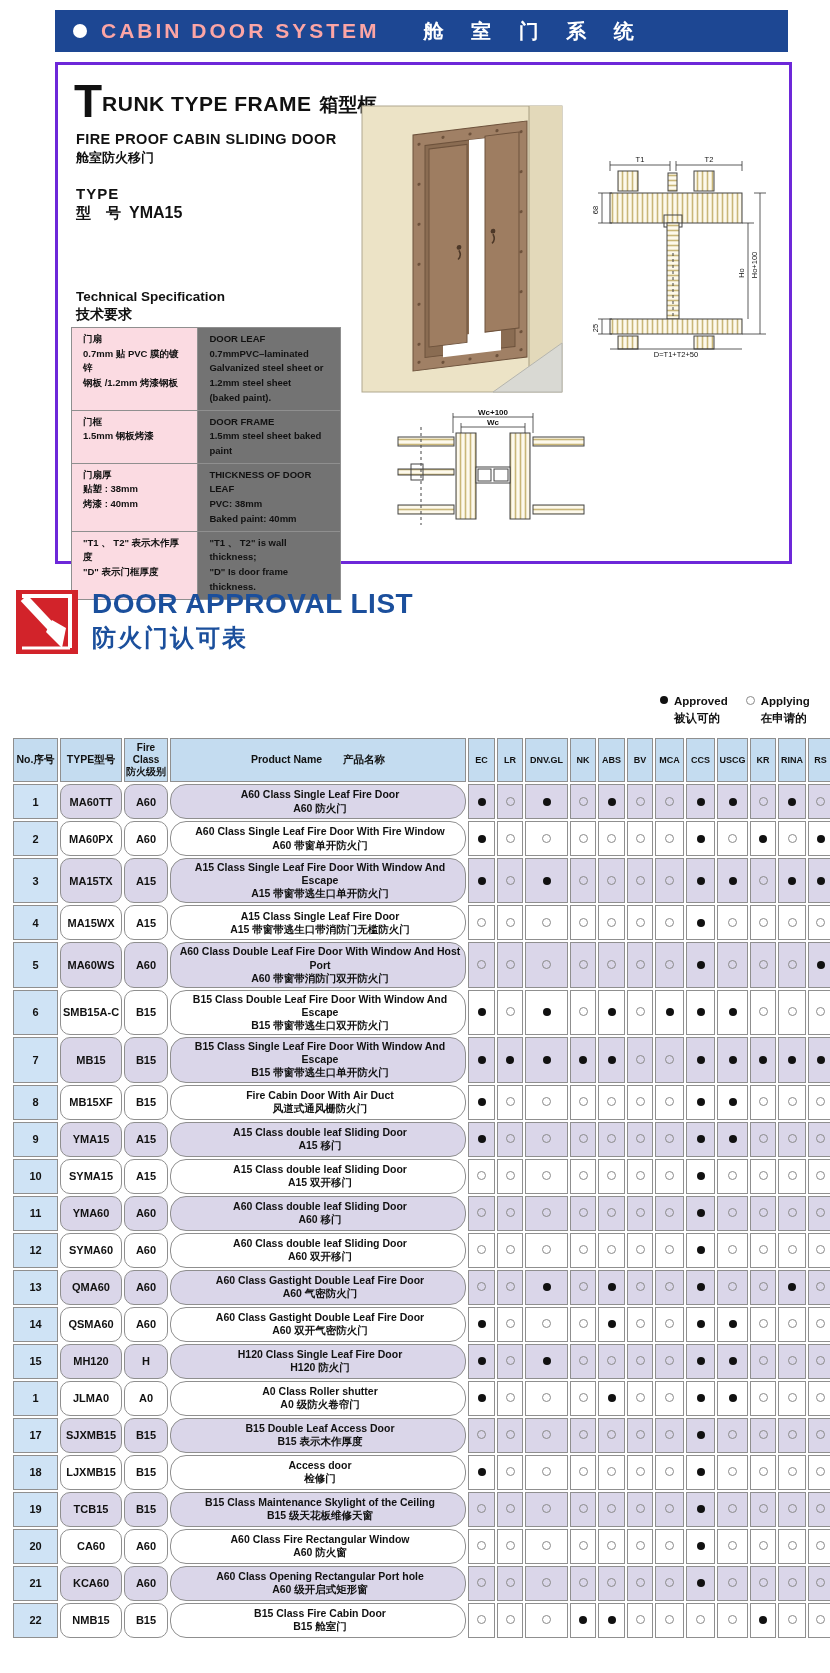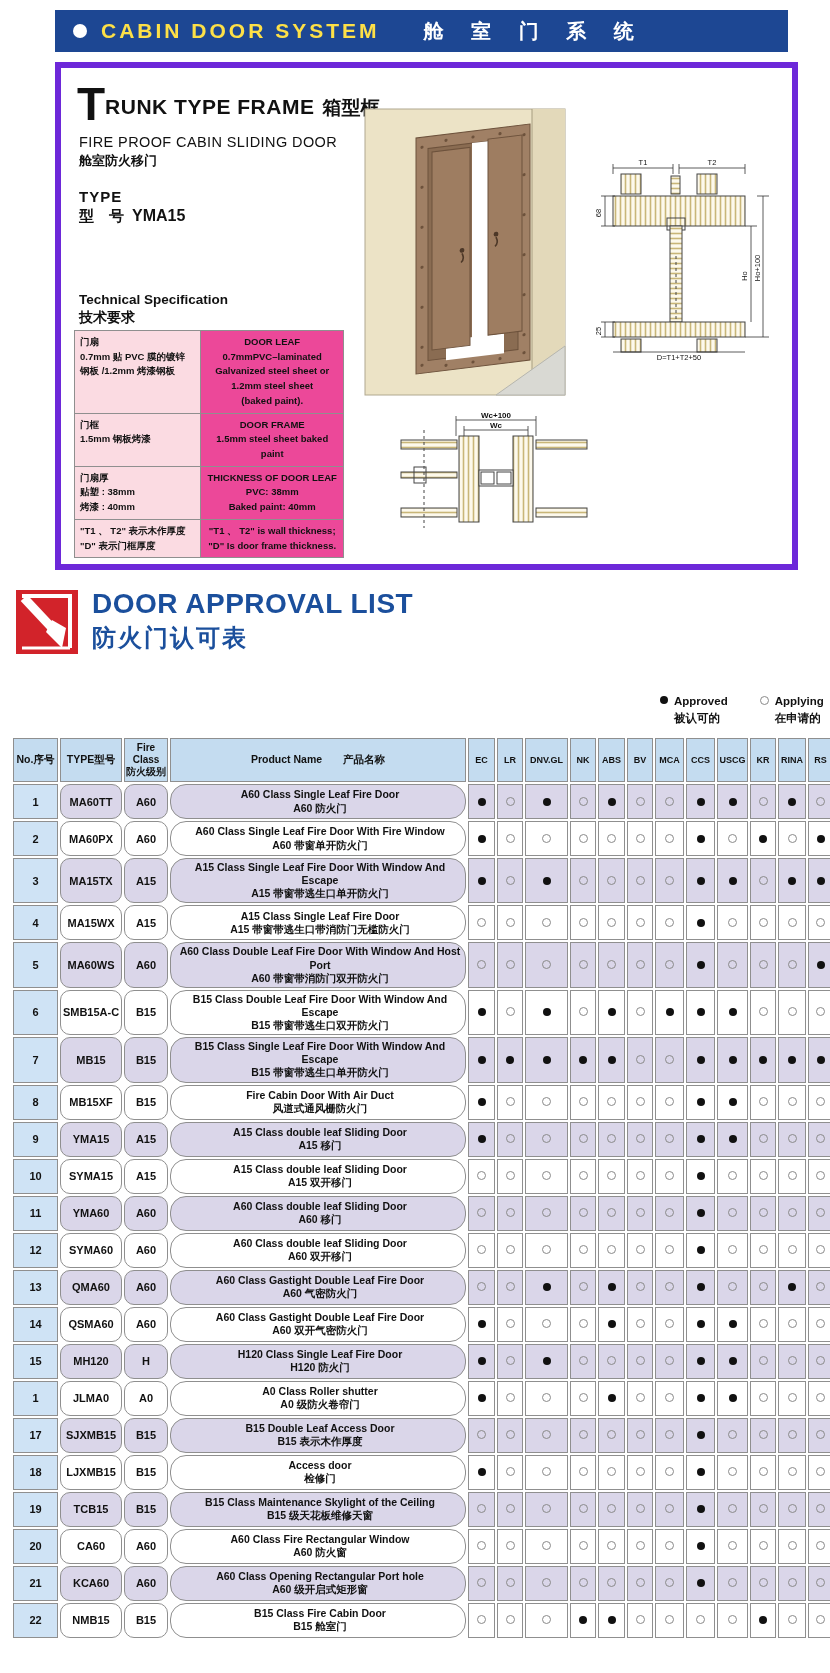--- a/index.html
+++ b/index.html
@@ -3,55 +3,55 @@
 <meta charset="utf-8">
 <style>
   html,body{margin:0;padding:0;background:#fff;}
   body{font-family:"Liberation Sans", sans-serif; color:#111;}
   #page{position:relative;width:830px;height:1673px;background:#fff;overflow:hidden;}
 
   
   .banner{position:absolute;left:55px;top:10px;width:733px;height:42px;background:#1d4793;
           display:flex;align-items:center;gap:14px;padding:0 18px;box-sizing:border-box;}
   .banner .bullet{width:14px;height:14px;border-radius:50%;background:#fff;flex:0 0 auto;}
-  .banner .t-en{color:#fde047;font-size:21px;font-weight:700;letter-spacing:3px;white-space:nowrap;}
+  .banner .t-en{color:#fca5a5;font-size:21px;font-weight:700;letter-spacing:3px;white-space:nowrap;}
   .banner .t-cn{color:#fff;font-size:20px;font-weight:700;letter-spacing:11px;white-space:nowrap;margin-left:30px;}
 
   
-  .trunkbox{position:absolute;left:55px;top:62px;width:731px;height:496px;border:6px solid #6d28d9;background:#fff;}
+  .trunkbox{position:absolute;left:55px;top:62px;width:731px;height:496px;border:3px solid #6d28d9;background:#fff;}
   .trunk-title{position:absolute;left:16px;top:16px;white-space:nowrap;}
   .trunk-title .big-t{font-size:46px;font-weight:700;line-height:40px;vertical-align:-6px;}
   .trunk-title .rest{font-size:21px;font-weight:700;letter-spacing:.5px;}
   .trunk-title .cn{font-size:19px;font-weight:700;margin-left:8px;}
-  .subtitle-en{position:absolute;left:18px;top:66px;font-size:14.5px;font-weight:400;letter-spacing:.4px;}
+  .subtitle-en{position:absolute;left:18px;top:66px;font-size:14.5px;font-weight:700;letter-spacing:.4px;}
   .subtitle-cn{position:absolute;left:18px;top:84px;font-size:13px;font-weight:700;text-align:right;}
   .type-block{position:absolute;left:18px;top:120px;font-size:15px;font-weight:bold;}
   .type-block .l1{letter-spacing:1px;}
   .type-block .l2{margin-top:2px;}
   .type-block .tv{font-size:16px;margin-left:8px;}
   .spec-head-en{position:absolute;left:18px;top:224px;font-size:13.5px;font-weight:700;}
   .spec-head-cn{position:absolute;left:18px;top:241px;font-size:14px;font-weight:700;}
 
   table.spec{position:absolute;left:13px;top:262px;width:270px;border-collapse:collapse;}
-  table.spec td{border:1px solid #8f8f8f;font-size:9.5px;line-height:1.55;padding:4px 5px;vertical-align:top;white-space:pre-line;font-weight:600;}
+  table.spec td{border:1px solid #8f8f8f;font-size:9.5px;line-height:1.55;padding:4px 11px;vertical-align:top;white-space:pre-line;font-weight:600;}
   td.spec-cn{background:#fbdbe2;width:47%;}
-  td.spec-en{background:#ec4899;width:53%;text-align:center;}
+  td.spec-en{background:#737373;width:53%;}
 
   .door-illu{position:absolute;left:303px;top:40px;}
   .diag1{position:absolute;left:532px;top:88px;}
   .diag2{position:absolute;left:335px;top:342px;}
   svg text{font-family:"Liberation Sans",sans-serif;}
 
   
   .appr-logo{position:absolute;left:16px;top:590px;}
   .appr-title-en{position:absolute;left:92px;top:588px;font-size:28px;font-weight:800;color:#1b4f9c;letter-spacing:.5px;}
   .appr-title-cn{position:absolute;left:92px;top:622px;font-size:24px;font-weight:800;color:#1b4f9c;letter-spacing:2px;}
 
   
-  .legend{position:absolute;left:660px;top:693px;display:flex;gap:32px;}
+  .legend{position:absolute;left:660px;top:693px;display:flex;gap:18px;}
   .legend .item{display:flex;gap:6px;align-items:flex-start;}
   .legend .dot{margin-top:3px;}
   .legend .txt{font-size:11.5px;font-weight:700;line-height:1.45;}
   .dot{display:inline-block;width:8px;height:8px;border-radius:50%;}
   .dot.filled{background:#111;}
   .dot.open{background:transparent;border:1.3px solid #8a8a8a;width:7px;height:7px;}
 
   
   table.appr{position:absolute;left:11px;top:736px;width:817px;table-layout:fixed;
              border-collapse:separate;border-spacing:2.5px;}

